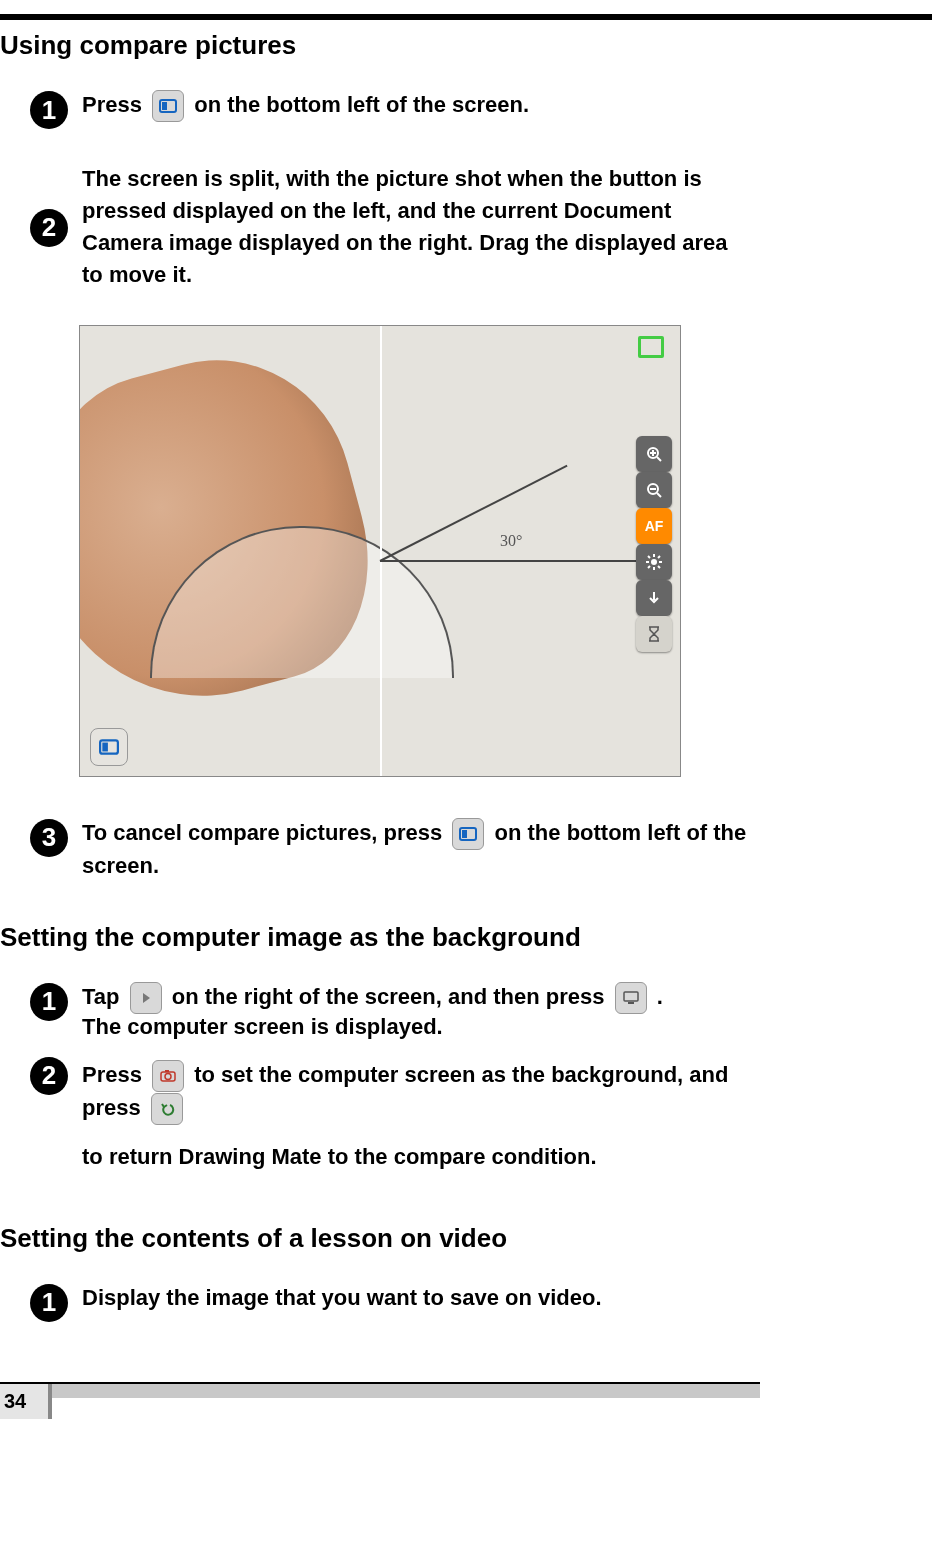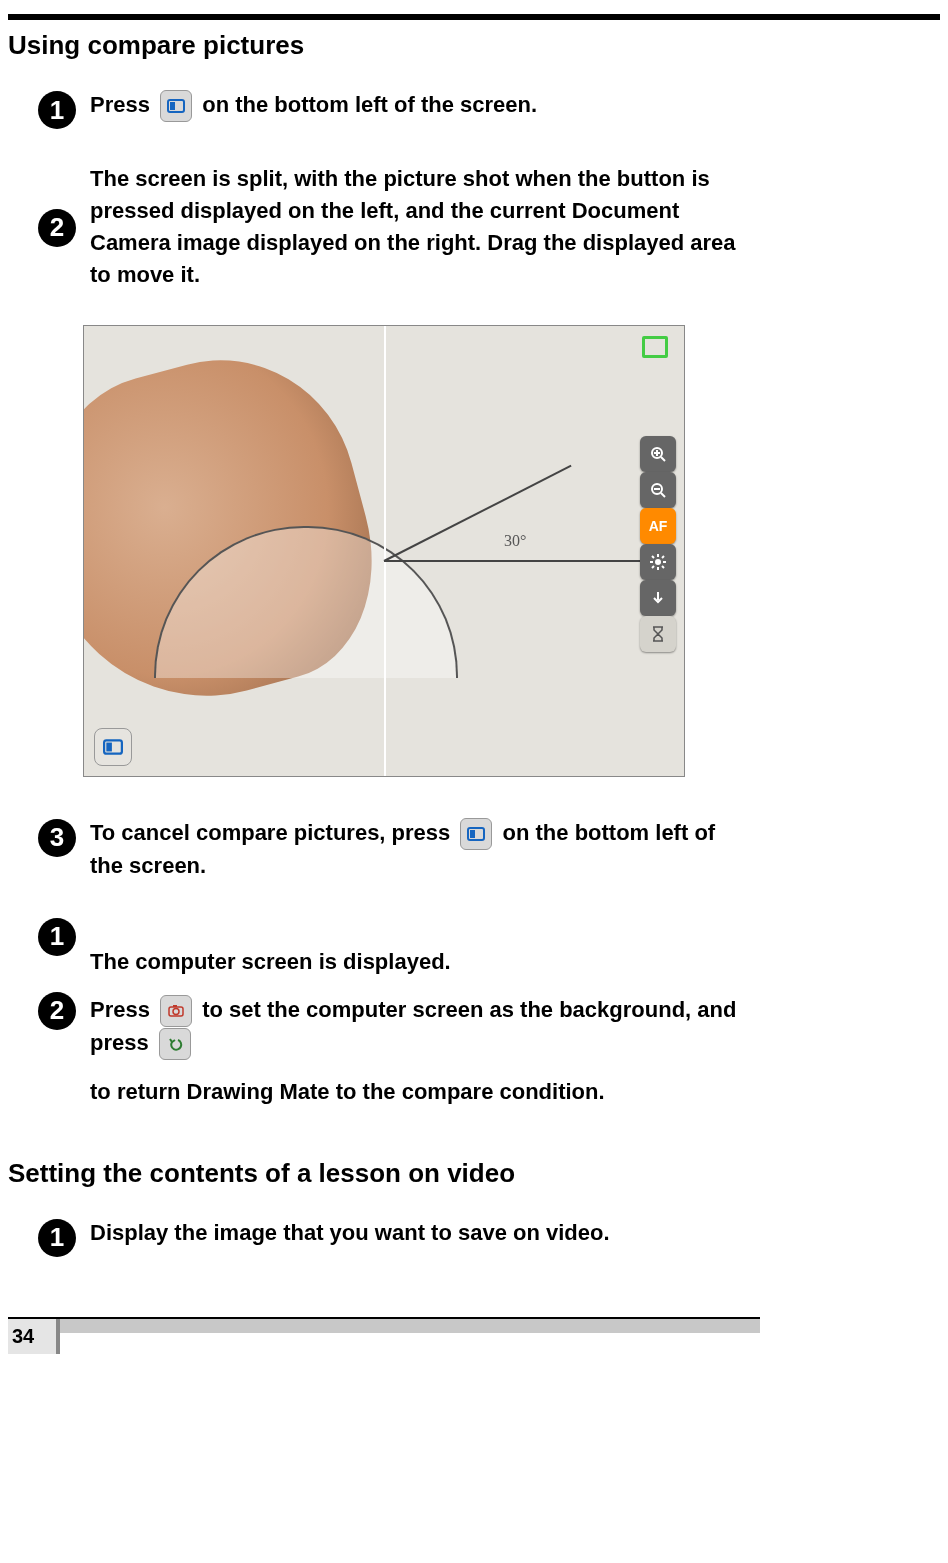--- a/index.html
+++ b/index.html
@@ -7,21 +7,21 @@
     padding: 0;
     font-family: Arial, Helvetica, sans-serif;
     font-size: 20px;
     color: #000;
     background: #fff;
     width: 948px;
   }
   .page {
     position: relative;
     width: 768px;
-    padding: 0 8px 0 8px;
+    padding: 0 8px 0 0;
     box-sizing: border-box;
   }
   .hrtop {
     height: 6px;
     background: #000;
     width: 932px;
     margin: 14px 0 10px 0;
   }
   h2.section {
     font-size: 26px;
@@ -259,23 +259,40 @@
       <span class="inline-icon">
         <svg width="18" height="18" viewBox="0 0 18 18">
             <rect x="1" y="3" width="16" height="12" rx="2" fill="none" stroke="#1565c0" stroke-width="2"></rect>
             <rect x="3" y="5" width="5" height="8" fill="#1565c0"></rect>
           </svg>
       </span>
       <span>  on the bottom left of the screen.</span>
     </div>
   </div>
 
+  <h2 class="section" style="margin-top:40px;">Setting the computer image as the background</h2>
 
   <div class="step">
     <div class="bullet">1</div>
+    <div class="body">
+      <span>Tap </span>
+      <span class="inline-icon">
+        <svg width="16" height="16" viewBox="0 0 16 16">
+            <path d="M5 3 l7 5 l-7 5 z" fill="#777"></path>
+          </svg>
+      </span>
+      <span> on the right of the screen, and then press </span>
+      <span class="inline-icon">
+        <svg width="18" height="18" viewBox="0 0 18 18">
+            <rect x="2" y="3" width="14" height="9" rx="1" fill="none" stroke="#555" stroke-width="1.5"></rect>
+            <rect x="6" y="13" width="6" height="2" fill="#555"></rect>
+          </svg>
+      </span>
+      <span>.</span>
+    </div>
   </div>
 
   <div class="step" style="margin-bottom:10px;">
     <div class="bullet">2</div>
     <div class="body">
       <div style="margin-bottom:16px; margin-top:-44px;">The computer screen is displayed.</div>
       <span>Press </span>
       <span class="inline-icon">
         <svg width="18" height="18" viewBox="0 0 18 18">
             <rect x="2" y="5" width="14" height="9" rx="2" fill="none" stroke="#c0392b" stroke-width="1.5"></rect>

